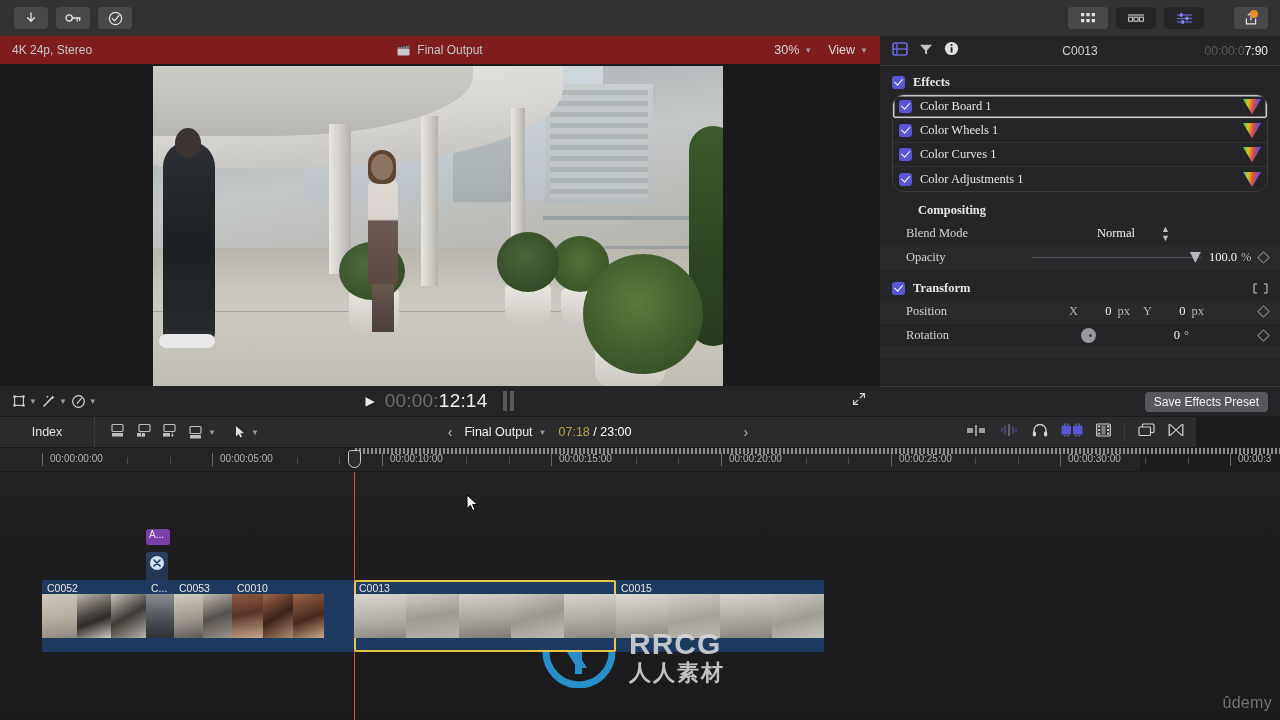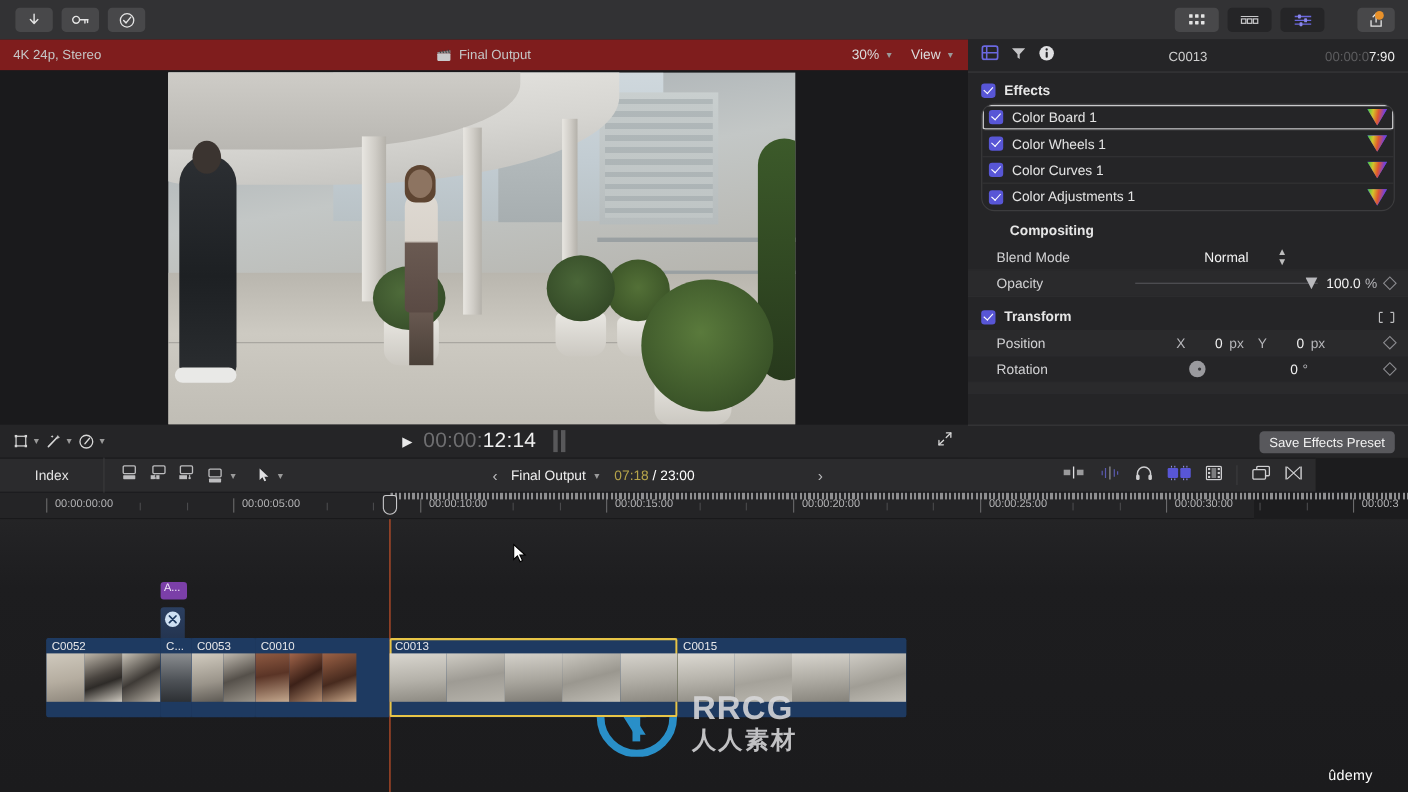--- a/index.html
+++ b/index.html
@@ -149,21 +149,21 @@
     border-bottom: 1px solid #3a3a3c; position: relative;
   }
   .insp-tabs { display: flex; align-items: center; gap: 11px; }
   .insp-title {
     position: absolute; left: 0; right: 0; text-align: center;
     font-size: 12px; color: #cfcfcf; pointer-events: none;
   }
   .insp-tc { margin-left: auto; font-size: 12px; color: #efefef; z-index:2;}
   .insp-tc .tc-dim { color: #5c5c5e; }
 
-  .insp-body { height: 348px; position: relative; overflow: hidden; }
+  .insp-body { height: 348px; position: relative; overflow: hidden; font-family: Liberation Serif, serif; }
   .sec-row {
     height: 24px; display: flex; align-items: center; padding: 0 12px;
     font-size: 12.5px;
   }
   .sec-title { font-weight: 700; color: #e6e6e6; }
   .cb {
     width: 13px; height: 13px; border-radius: 3px; background: #5856d6;
     margin-right: 8px; flex: 0 0 13px; position: relative;
   }
   .cb::after {
@@ -293,22 +293,22 @@
   .clip-thumbs { position: absolute; left: 0; top: 14px; right: 0; height: 44px; display: flex; }
   .clip-thumbs > span { flex: 1; height: 100%; background-size: cover; }
   .clip.sel { box-shadow: inset 0 0 0 2px #e8c547; z-index: 5; }
   .conn-clip { position: absolute; border-radius: 3px; overflow: hidden; }
   .title-clip { background: #7b3fa8; }
   .gen-clip { background: linear-gradient(180deg,#2b3f60,#23334e); }
 
   .cursor { position: absolute; width: 13px; height: 19px; pointer-events: none; }
   .wm-rrcg { position: absolute; pointer-events: none; opacity: .88; }
   .wm-udemy {
-    position: absolute; right: 32px; bottom: 8px; font-size: 13px;
-    color: #ffffff; letter-spacing: .3px;
+    position: absolute; right: 8px; bottom: 8px; font-size: 16px;
+    color: #737373; letter-spacing: .3px;
   }
 </style>
 </head>
 <body>
 
 <div id="app">
 
   <div class="toolbar">
     <div class="tb-left">
       <div class="tb-btn">

